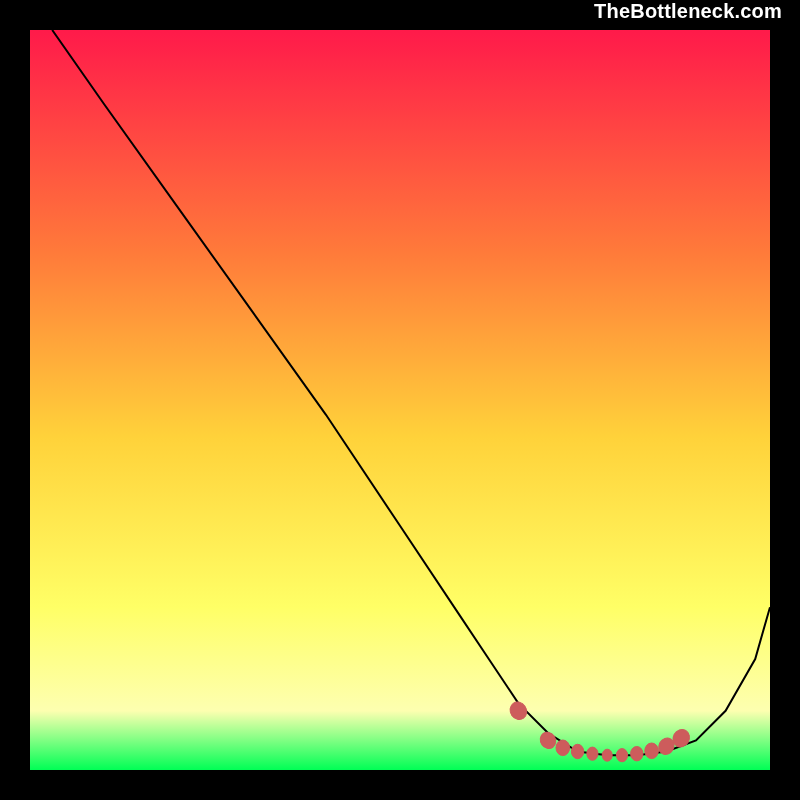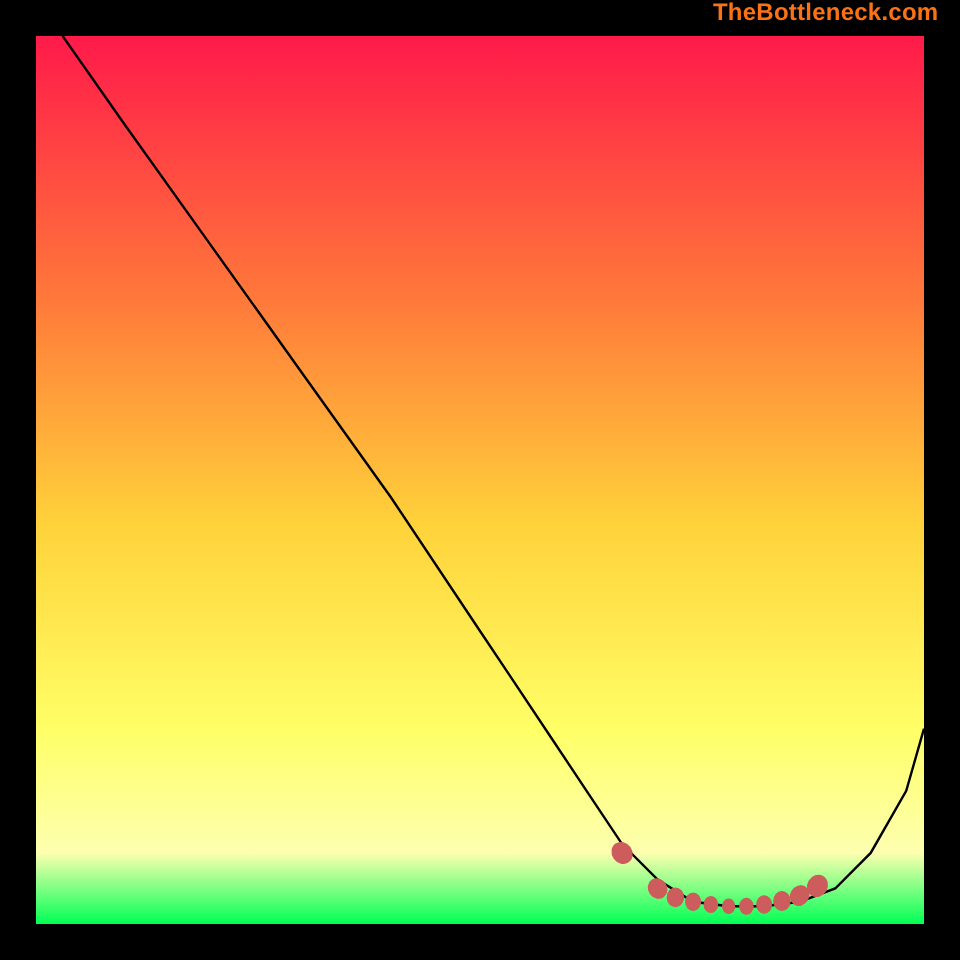--- a/index.html
+++ b/index.html
@@ -5,21 +5,21 @@
   * { margin: 0; padding: 0; box-sizing: border-box; }
   html, body { width: 800px; height: 800px; background: #000; overflow: hidden; }
   .wrap { position: relative; width: 800px; height: 800px; }
   .watermark {
     position: absolute;
     top: 0;
     right: 18px;
     font-family: Arial, Helvetica, sans-serif;
     font-size: 20px;
     font-weight: 600;
-    color: #f97316;
+    color: #ffffff;
     letter-spacing: 0.2px;
   }
   .plot-frame {
     position: absolute;
     left: 30px;
     top: 30px;
     width: 740px;
     height: 740px;
     background: #000; 
   }

